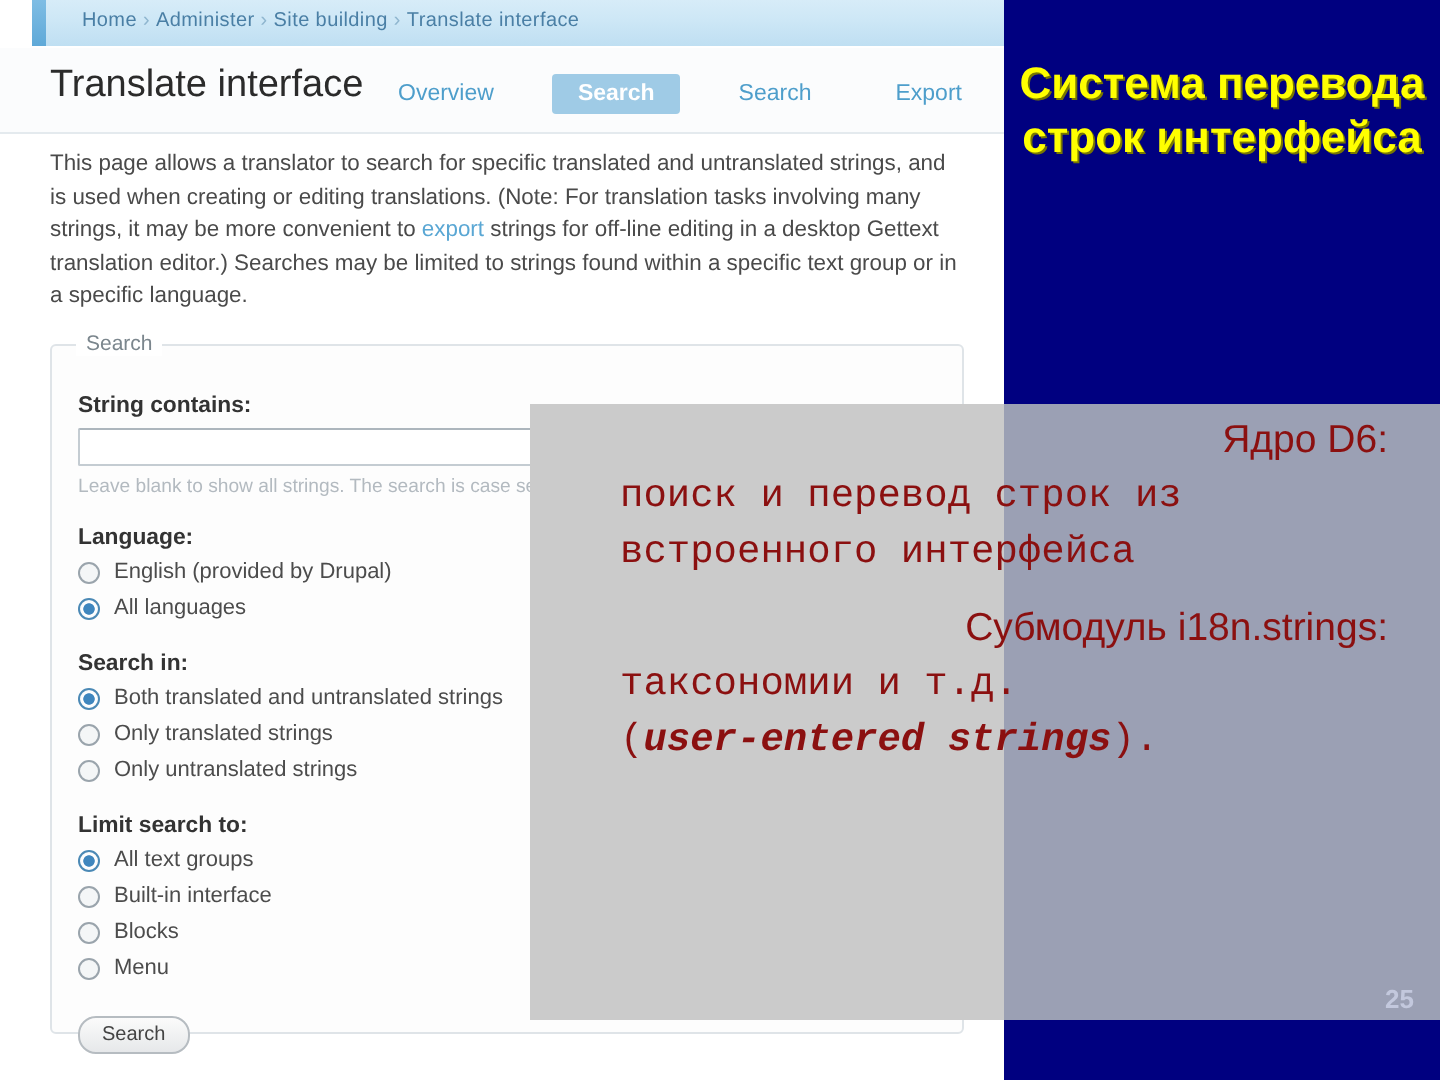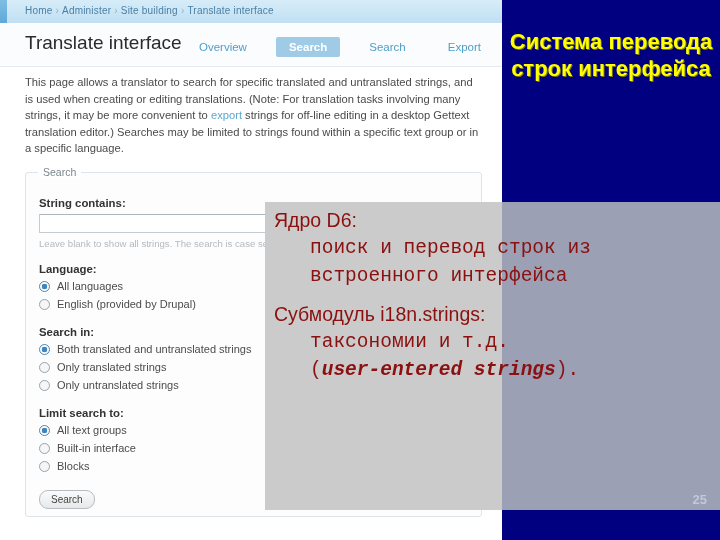--- a/index.html
+++ b/index.html
@@ -9,21 +9,21 @@
     font-family:"Liberation Sans", sans-serif;
     position:relative;
   }
 
   
   #drupal-screenshot{
     position:absolute;left:0;top:0;width:502px;height:540px;
     background:#ffffff;overflow:hidden;
   }
   .breadcrumb-bar{
-    position:absolute;left:0;top:0;width:502px;height:23px;
+    position:absolute;left:16px;top:0;width:502px;height:23px;
     background:linear-gradient(to bottom,#d7ecf8 0%,#cde7f6 45%,#bfdff2 100%);
     border-bottom:1px solid #ffffff;
     padding-left:10px;
   }
   .breadcrumb-accent{
     position:absolute;left:0;top:0;width:7px;height:23px;
     background:linear-gradient(to bottom,#7fbde4 0%,#5fa9d8 100%);
   }
   .breadcrumb-text{
     position:absolute;left:25px;top:5px;
@@ -127,21 +127,21 @@
   .page-number{
     position:absolute;right:13px;top:492px;
     color:#c3c8dd;font-size:13px;font-weight:bold;
   }
 
   .body-text{
     position:absolute;left:274px;top:206px;width:420px;
     color:#8b1010;font-size:19.5px;line-height:28px;
   }
   .bt-block{margin:0 0 10px 0;}
-  .bt-head{margin:0;}
+  .bt-head{margin:0;text-align:right;}
   .bt-ind{margin:0 0 0 36px;font-family:Liberation Mono, monospace;}
   .bt-ind i{font-style:italic;font-weight:bold;}
 </style>
 </head>
 <body>
 
 <div id="drupal-screenshot">
 
   <div class="breadcrumb-bar">
     <div class="breadcrumb-accent"></div>
@@ -166,27 +166,27 @@
   <div class="fieldset">
     <div class="fieldset-legend">Search</div>
 
     <div class="fs-inner">
       <div class="field-label">String contains:</div>
       <input class="text-input" type="text" value="" style="">
       <div class="field-hint">Leave blank to show all strings. The search is case sensitive.</div>
 
       <div class="field-label">Language:</div>
       <div class="radio-row">
+        <span class="radio"></span>
+        <span class="radio-label">English (provided by Drupal)</span>
+      </div>
+      <div class="radio-row">
         <span class="radio checked"></span>
         <span class="radio-label">All languages</span>
       </div>
-      <div class="radio-row">
-        <span class="radio"></span>
-        <span class="radio-label">English (provided by Drupal)</span>
-      </div>
 
       <div class="group-gap"></div>
       <div class="field-label">Search in:</div>
       <div class="radio-row">
         <span class="radio checked"></span>
         <span class="radio-label">Both translated and untranslated strings</span>
       </div>
       <div class="radio-row">
         <span class="radio"></span>
         <span class="radio-label">Only translated strings</span>
@@ -202,20 +202,24 @@
         <span class="radio checked"></span>
         <span class="radio-label">All text groups</span>
       </div>
       <div class="radio-row">
         <span class="radio"></span>
         <span class="radio-label">Built-in interface</span>
       </div>
       <div class="radio-row">
         <span class="radio"></span>
         <span class="radio-label">Blocks</span>
+      </div>
+      <div class="radio-row">
+        <span class="radio"></span>
+        <span class="radio-label">Menu</span>
       </div>
 
       <div class="btn-search">Search</div>
     </div>
   </div>
 </div>
 
 <div class="navy-top"></div>
 <div class="slide-title">Система перевода строк интерфейса</div>
 

